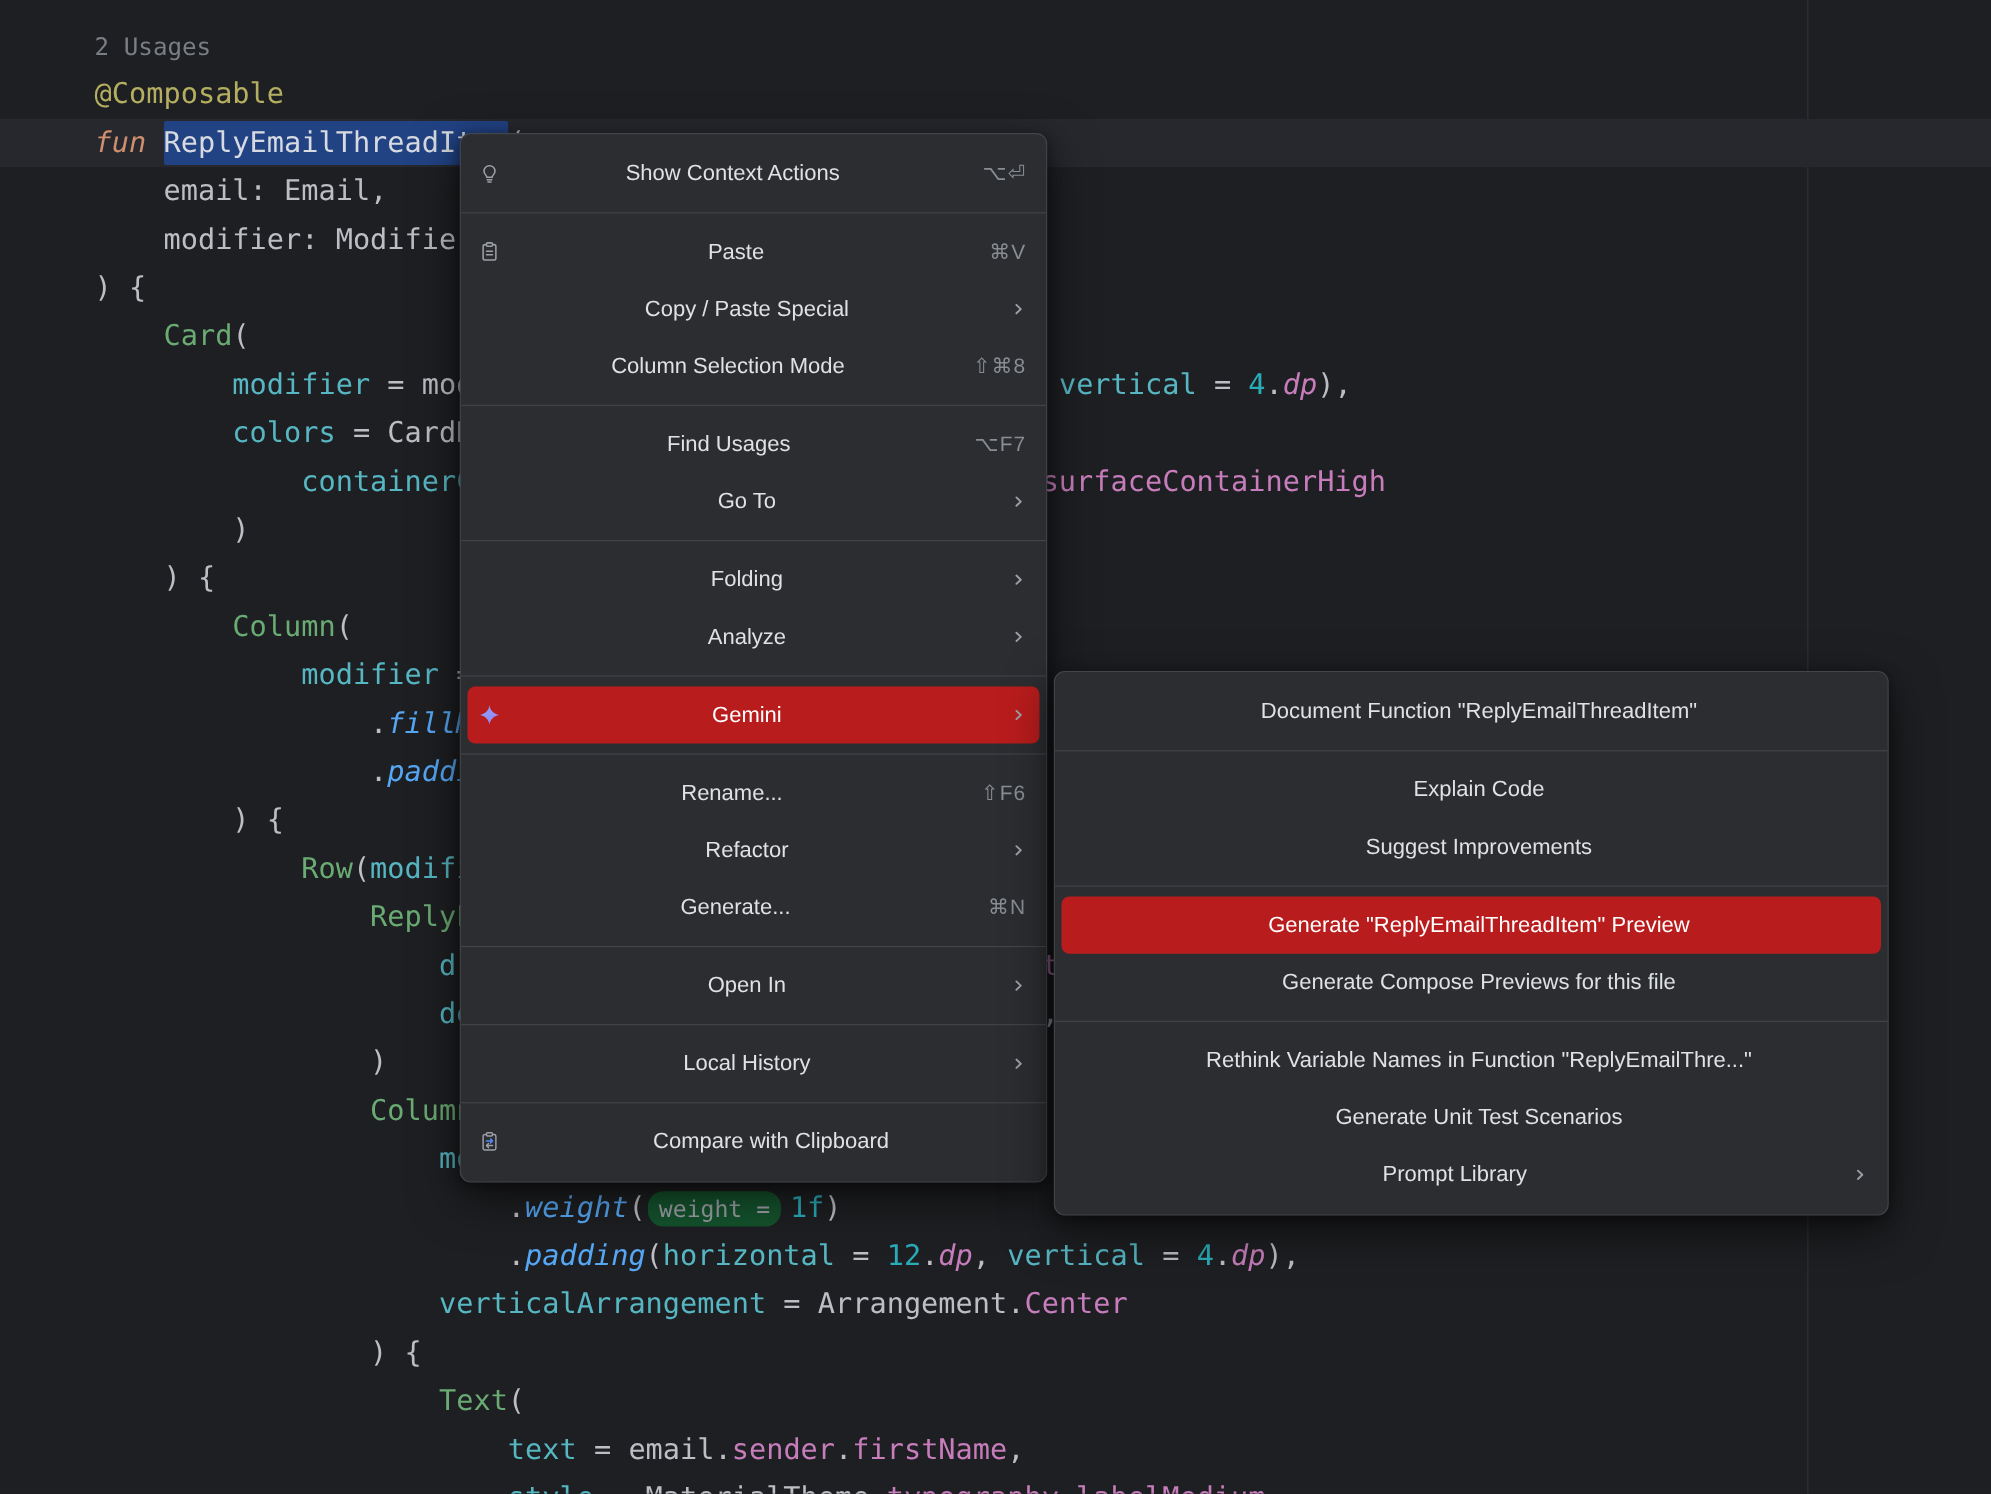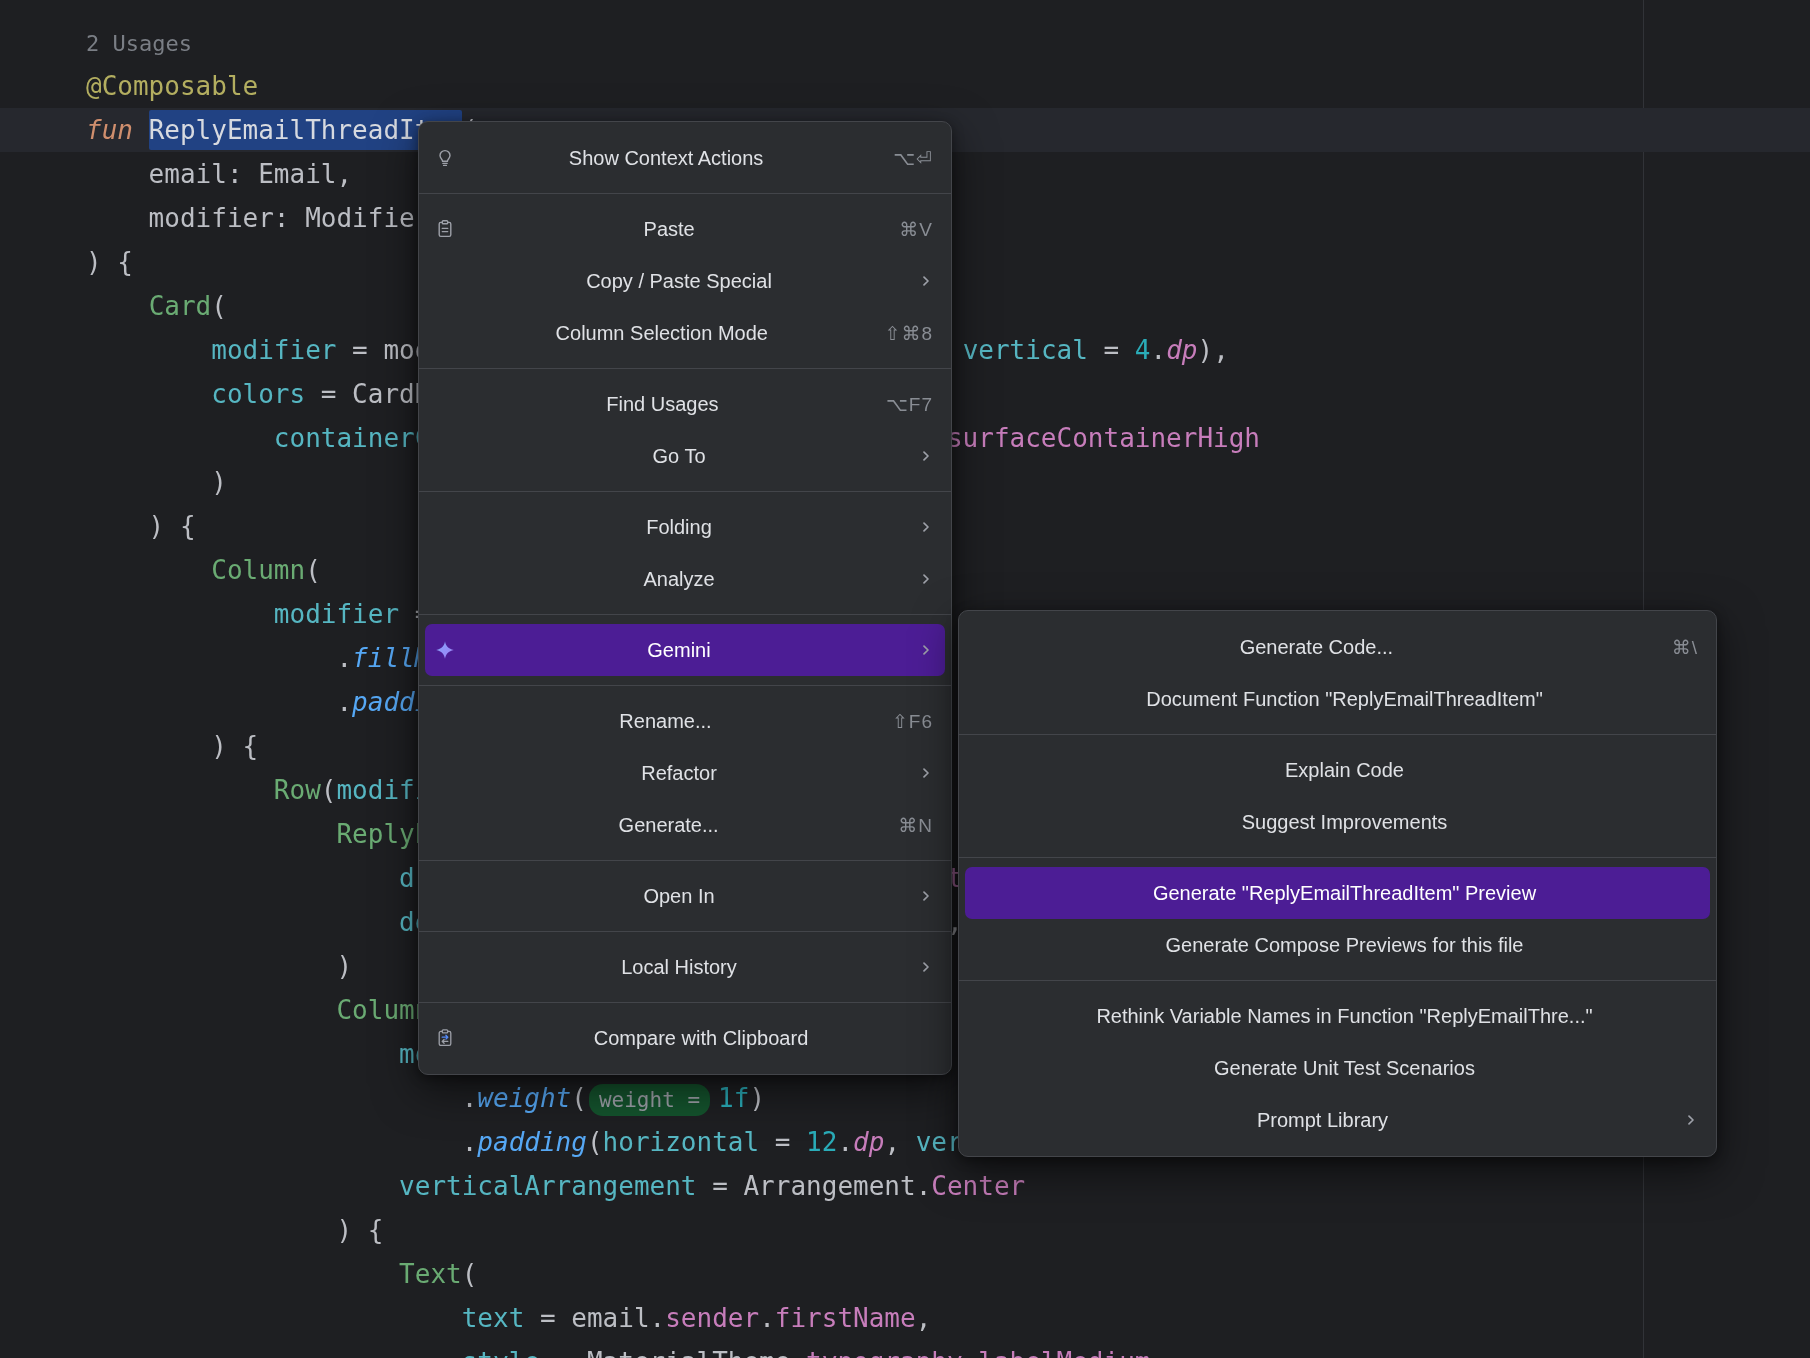--- a/index.html
+++ b/index.html
@@ -38,21 +38,21 @@
     box-shadow:0 14px 44px rgba(0,0,0,.55),0 3px 12px rgba(0,0,0,.4);
     padding:10px 6px;box-sizing:border-box;
   }
   #context-menu{left:418px;top:121px;width:534px;z-index:10;}
   #gemini-submenu{left:958px;top:610px;width:759px;z-index:11;}
   .mi{
     display:flex;align-items:center;height:52px;padding:0 12px 0 10px;border-radius:7px;
     color:#DFE1E5;font-size:20px;cursor:default;text-align:center;
   }
   #gemini-submenu .mi{padding-left:26px;}
-  .mi.selected{background:#4c1d95;color:#FFFFFF;}
+  .mi.selected{background:#b91c1c;color:#FFFFFF;}
   .mi .ic{width:34px;flex:none;display:flex;align-items:center;}
   .mi .lbl{flex:1;white-space:nowrap;overflow:hidden;}
   .mi .sc{margin-left:30px;color:#898D94;font-size:19px;letter-spacing:1px;flex:none;}
   .mi .arr{margin-left:30px;flex:none;display:flex;}
   .sep{height:1px;background:#43454A;margin:9px -6px;}
 </style>
 </head>
 <body>
 
 <div id="editor">
@@ -232,24 +232,20 @@
           <rect x="7.3" y="1.8" width="5.4" height="3" rx="0.9" fill="#2B2D30"></rect>
           <path d="M7.2 9.2h5.6m-1.9-1.9 1.9 1.9-1.9 1.9" stroke="#548AF7"></path>
           <path d="M12.8 13.4H7.2m1.9 1.9-1.9-1.9 1.9-1.9"></path>
         </svg>
       </span>
       <span class="lbl">Compare with Clipboard</span>
     </div>
   </div>
 <div id="gemini-submenu" class="menu">
     <div class="mi">
-      <span class="lbl">Generate Code...</span>
-      <span class="sc">⌘\</span>
-    </div>
-    <div class="mi">
       <span class="lbl">Document Function "ReplyEmailThreadItem"</span>
     </div>
     <div class="sep"></div>
     <div class="mi">
       <span class="lbl">Explain Code</span>
     </div>
     <div class="mi">
       <span class="lbl">Suggest Improvements</span>
     </div>
     <div class="sep"></div>

